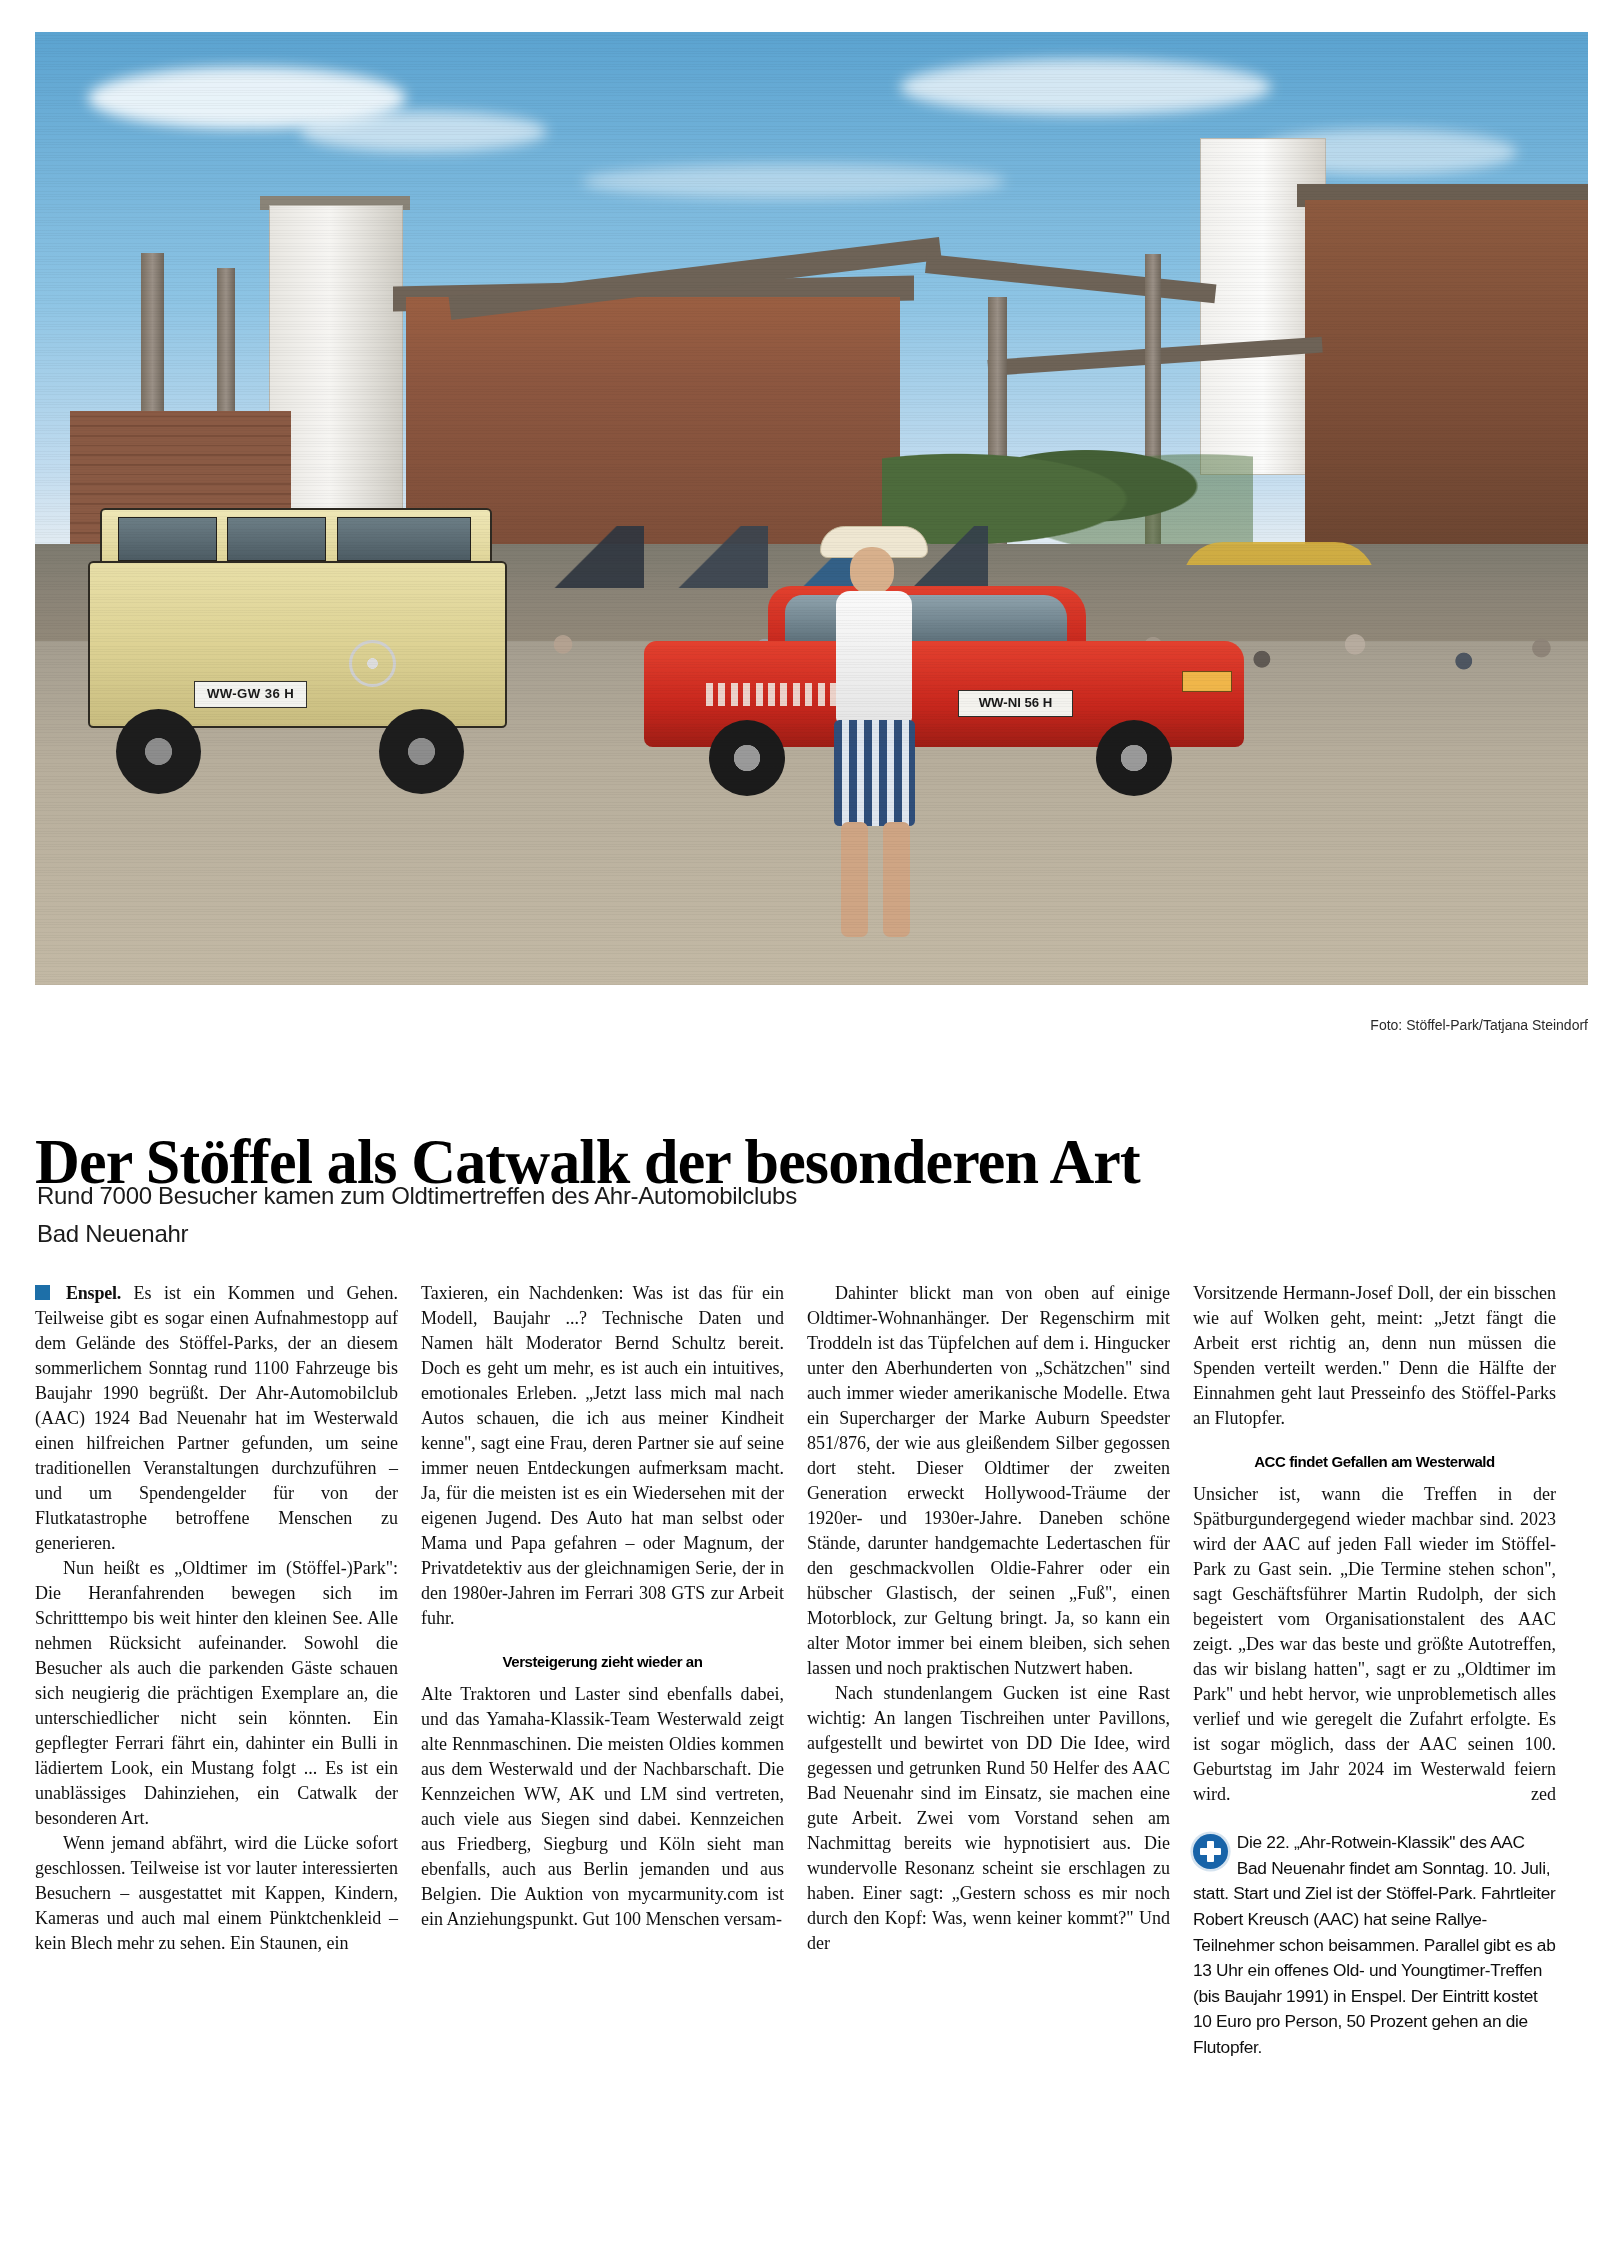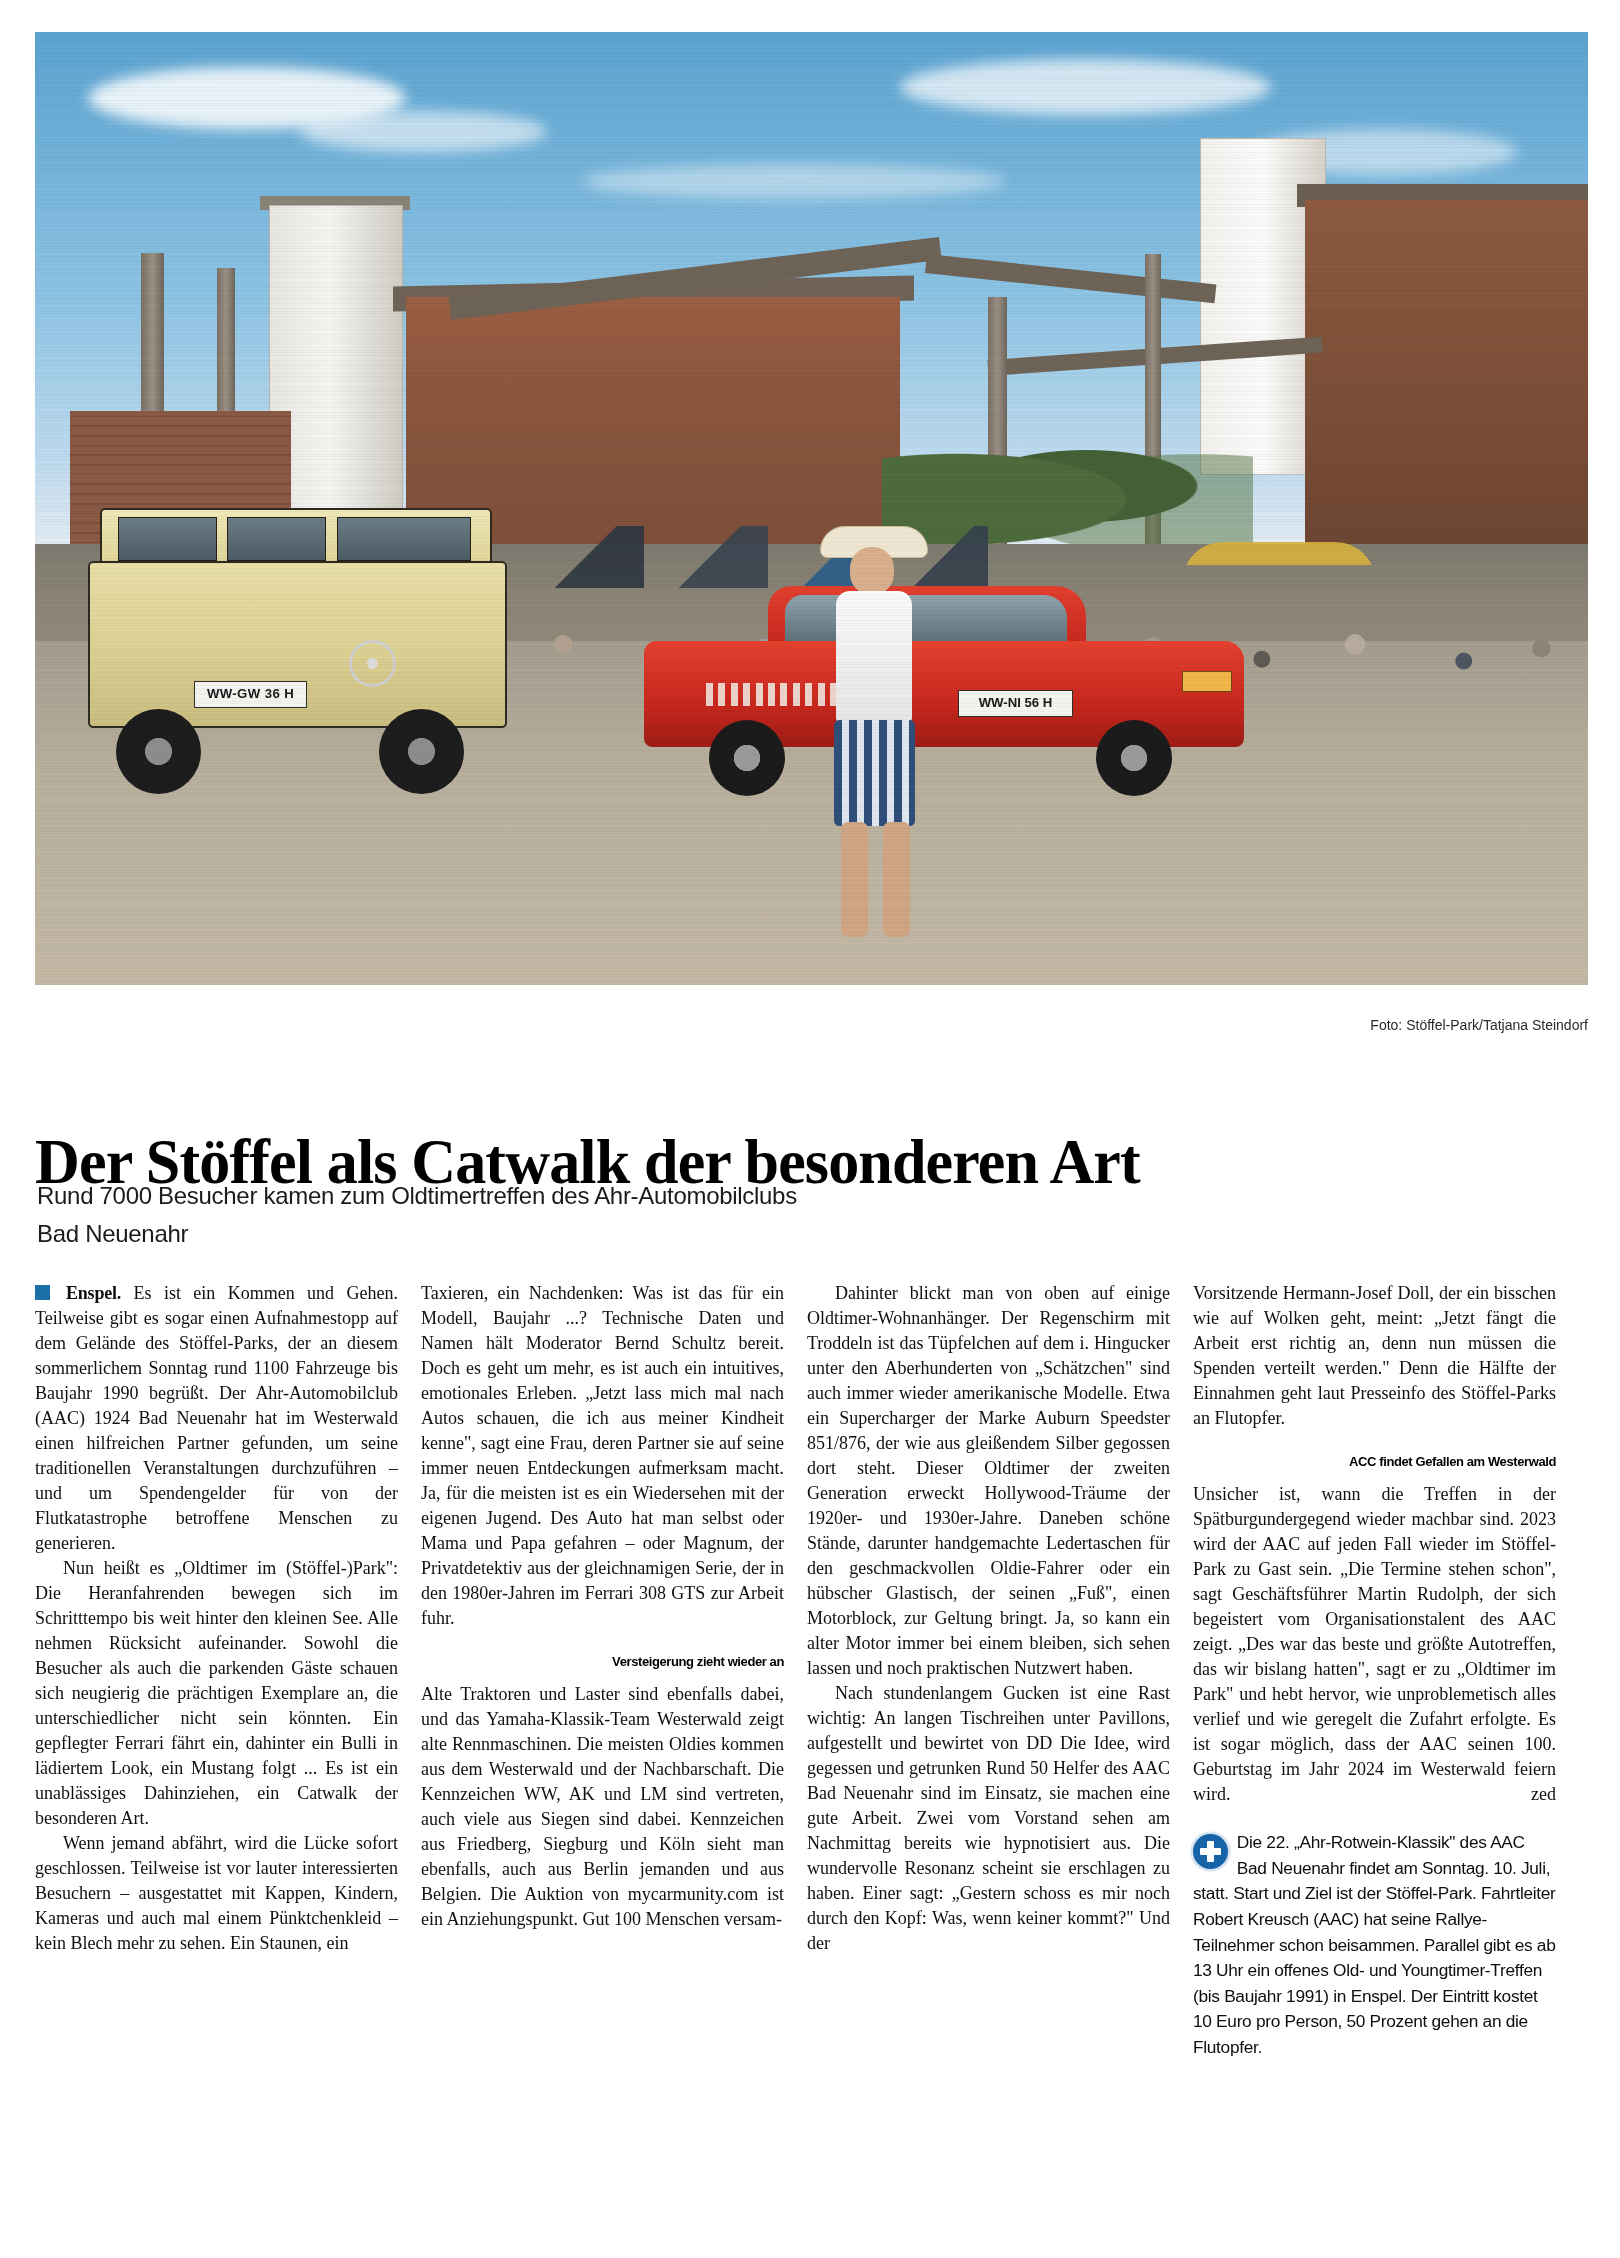--- a/index.html
+++ b/index.html
@@ -377,24 +377,24 @@
     top: 0.9px;
   }
   .place {
     font-weight: 700;
     letter-spacing: -0.2px;
     margin-left: 8px;
   }
   .subhead {
     font-family: "Liberation Sans", sans-serif;
     font-weight: 700;
-    font-size: 13px;
+    font-size: 15px;
     line-height: 23px;
     margin: 18.5px 0 9.7px 0;
-    text-align: right;
+    text-align: center;
     letter-spacing: -0.4px;
     color: #000;
   }
   .author {
     float: right;
     font-style: normal;
   }
   .infobox {
     margin-top: 23px;
     font-family: "Liberation Sans", sans-serif;

